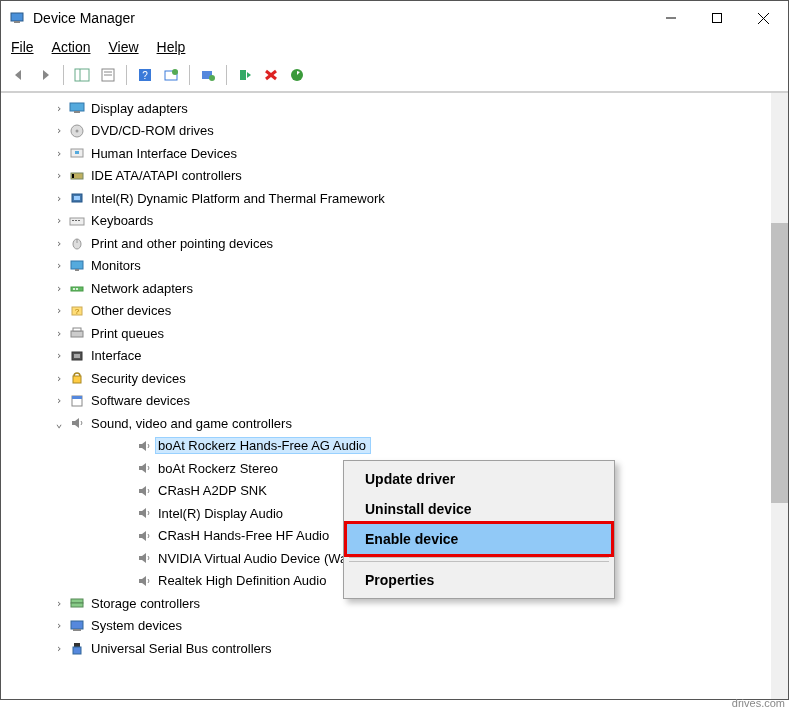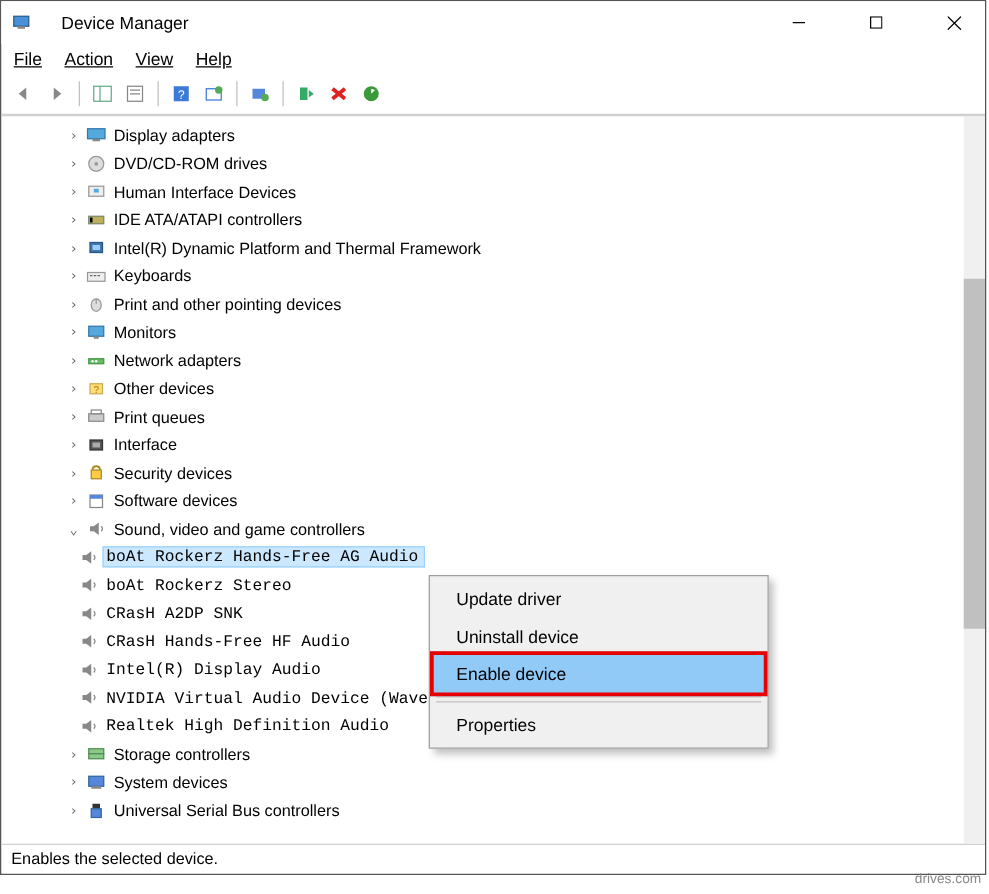--- a/index.html
+++ b/index.html
@@ -1,43 +1,43 @@
 <!DOCTYPE html>
 <html><head>
 <meta charset="utf-8">
 <style>
 * { box-sizing: border-box; margin: 0; padding: 0; }
 body { font-family: "Segoe UI", Tahoma, sans-serif; font-size: 13px; background: #fff; width: 791px; height: 715px; position: relative; overflow: hidden; }
 .window { border: 1px solid #555; width: 789px; height: 700px; display: flex; flex-direction: column; background: #fff; }
-.titlebar { display: flex; align-items: center; height: 34px; padding: 0 2px 0 8px; background: #fff; gap: 16px; }
+.titlebar { display: flex; align-items: center; height: 34px; padding: 0 2px 0 8px; background: #fff; }
 .titlebar .app-icon { width: 16px; height: 16px; margin-right: 8px; }
 .titlebar .title { flex: 1; font-size: 14px; }
 .winbtn { width: 46px; height: 30px; display: flex; align-items: center; justify-content: center; font-size: 14px; }
 .winbtn.close { font-size: 16px; }
 .menubar { display: flex; gap: 18px; padding: 4px 10px 6px; font-size: 14px; text-decoration: underline; }
 .toolbar { display: flex; align-items: center; gap: 2px; padding: 2px 6px 4px; border-bottom: 1px solid #d0d0d0; }
 .toolbtn { width: 24px; height: 24px; display: flex; align-items: center; justify-content: center; border: 1px solid transparent; }
 .sep { width: 1px; height: 20px; background: #c0c0c0; margin: 0 4px; }
 .content { flex: 1; display: flex; border-top: 1px solid #d0d0d0; position: relative; }
 .tree { flex: 1; padding: 4px 0; overflow: hidden; }
 .scrollbar { width: 17px; background: #f0f0f0; position: relative; }
 .scroll-thumb { position: absolute; left: 0; right: 0; background: #c0c0c0; }
 .node { display: flex; align-items: center; height: 22.5px; padding-left: 8px; white-space: nowrap; }
 .node .expander { width: 16px; text-align: center; color: #666; font-size: 11px; font-family: monospace; }
 .node .icon { width: 20px; height: 16px; display: flex; align-items: center; justify-content: center; margin-right: 4px; }
 .child { padding-left: 50px; }
-.grandchild { padding-left: 44px; font-family: Liberation Mono, monospace; }
+.grandchild { padding-left: 117px; }
 .selected { background: #cce8ff; border: 1px solid #99d1ff; padding-left: 2px; padding-right: 4px; margin-left: -3px; }
 .statusbar { height: 24px; border-top: 1px solid #d0d0d0; padding: 3px 8px; font-size: 13px; }
 .watermark { position: absolute; bottom: 6px; right: 6px; font-size: 11px; color: #888; }
 .context-menu { position: absolute; left: 343px; top: 460px; width: 272px; background: #f0f0f0; border: 1px solid #a0a0a0; box-shadow: 4px 4px 6px rgba(0,0,0,.25); padding: 3px; font-size: 14px; }
-.ctx-item { padding: 7px 18px; }
+.ctx-item { padding: 7px 18px; font-weight: bold; }
 .ctx-item.highlight { background: #91c9f7; border: 3px solid #e60000; margin: -3px; position: relative; z-index: 2; }
 .ctx-sep { height: 1px; background: #c0c0c0; margin: 3px 2px; }
-.ctx-item.bold { font-weight: 400; }
+.ctx-item.bold { font-weight: 700; }
 svg { display: block; }
 </style>
 </head>
 <body>
 
 <div class="window">
   <div class="titlebar">
     <span class="app-icon">
       <svg width="16" height="16">
           <rect x="2" y="3" width="12" height="8" fill="#4a90d9" stroke="#2a5a8a"></rect>
@@ -322,31 +322,31 @@
           <span>CRasH A2DP SNK</span>
         </div>
         <div class="node grandchild">
           <span class="expander"></span>
           <span class="icon">
             <svg width="16" height="14">
               <path d="M3 5 L6 5 L10 2 L10 12 L6 9 L3 9 Z" fill="#888"></path>
               <path d="M12 5 Q14 7 12 9" fill="none" stroke="#888"></path>
             </svg>
           </span>
+          <span>Intel(R) Display Audio</span>
+        </div>
+        <div class="node grandchild">
+          <span class="expander"></span>
+          <span class="icon">
+            <svg width="16" height="14">
+              <path d="M3 5 L6 5 L10 2 L10 12 L6 9 L3 9 Z" fill="#888"></path>
+              <path d="M12 5 Q14 7 12 9" fill="none" stroke="#888"></path>
+            </svg>
+          </span>
           <span>CRasH Hands-Free HF Audio</span>
-        </div>
-        <div class="node grandchild">
-          <span class="expander"></span>
-          <span class="icon">
-            <svg width="16" height="14">
-              <path d="M3 5 L6 5 L10 2 L10 12 L6 9 L3 9 Z" fill="#888"></path>
-              <path d="M12 5 Q14 7 12 9" fill="none" stroke="#888"></path>
-            </svg>
-          </span>
-          <span>Intel(R) Display Audio</span>
         </div>
         <div class="node grandchild">
           <span class="expander"></span>
           <span class="icon">
             <svg width="16" height="14">
               <path d="M3 5 L6 5 L10 2 L10 12 L6 9 L3 9 Z" fill="#888"></path>
               <path d="M12 5 Q14 7 12 9" fill="none" stroke="#888"></path>
             </svg>
           </span>
           <span>NVIDIA Virtual Audio Device (Wave Extensible) (WDM)</span>
@@ -390,21 +390,20 @@
             </svg>
           </span>
           <span>Universal Serial Bus controllers</span>
         </div>
       </div>
     <div class="scrollbar">
       <div class="scroll-thumb" style="top:130px;height:280px"></div>
     </div>
   </div>
 
-  <div class="statusbar"><span>Enables the selected device.</span></div>
 </div>
 
 <div class="context-menu">
   <div class="ctx-item">Update driver</div>
   <div class="ctx-item">Uninstall device</div>
   <div class="ctx-item highlight">Enable device</div>
   <div class="ctx-sep"></div>
   <div class="ctx-sep"></div>
   <div class="ctx-item bold">Properties</div>
 </div>

